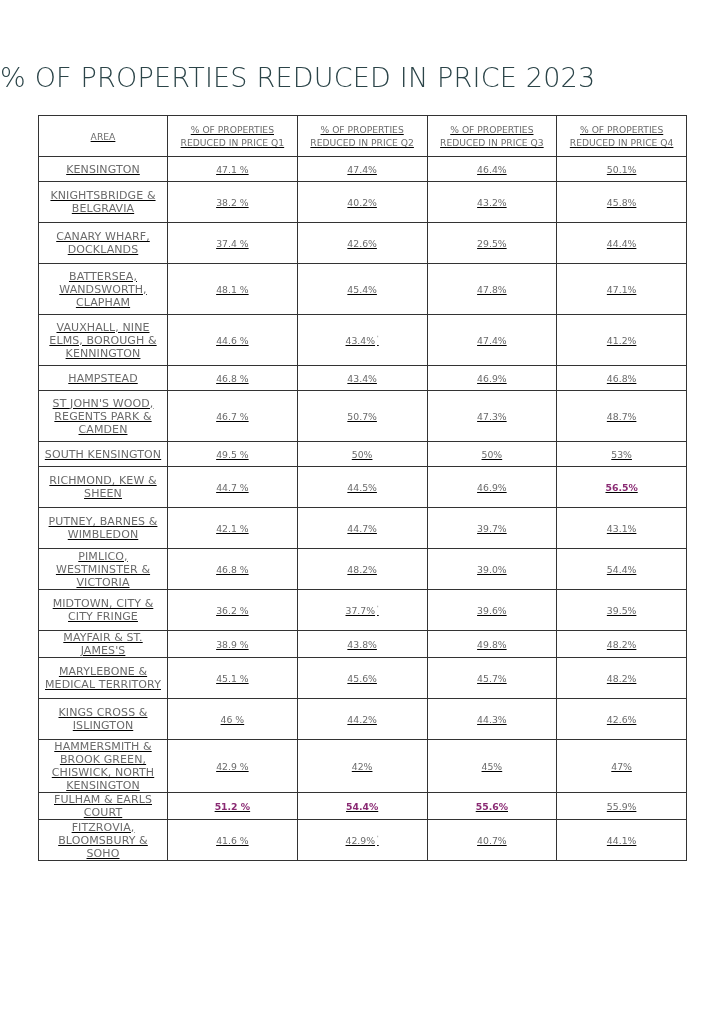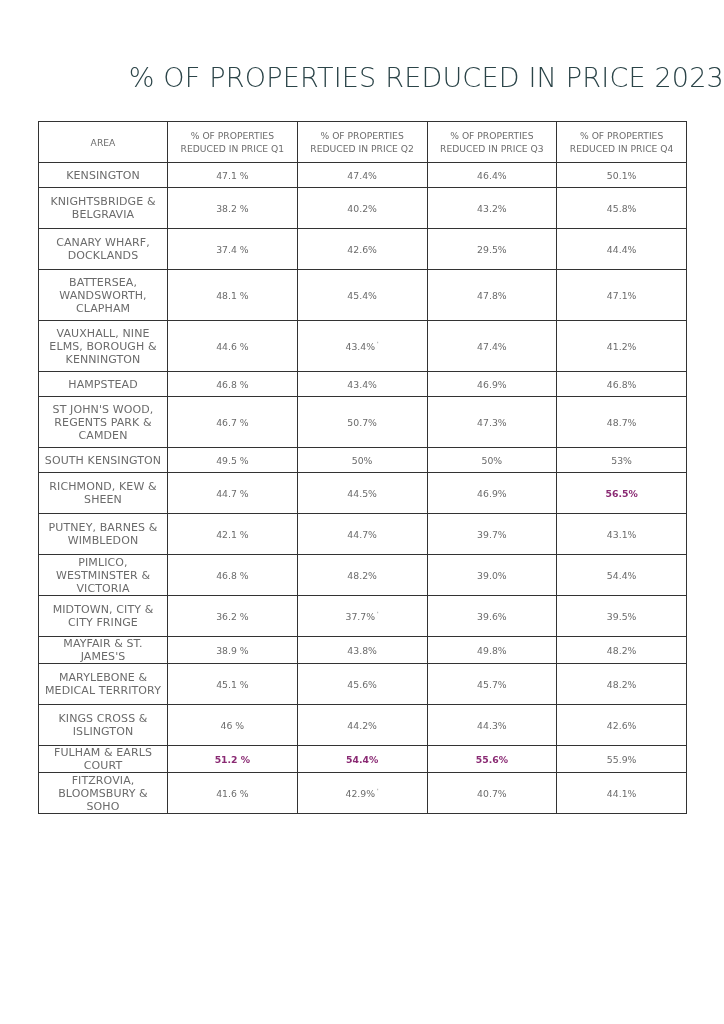--- a/index.html
+++ b/index.html
@@ -1,24 +1,24 @@
 <!DOCTYPE html>
 <html><head>
 <meta charset="utf-8">
 <style>
   html, body { margin: 0; padding: 0; background: #ffffff; }
   body { width: 724px; height: 1024px; position: relative; overflow: hidden; font-family: "Liberation Sans", sans-serif; }
   .title {
-    position: absolute; left: 0; top: 62px; width: 724px; text-align: right;
+    position: absolute; left: 0; top: 62px; width: 724px; text-align: left;
     font-family: "DejaVu Sans", sans-serif; font-weight: 300;
     font-size: 27px; letter-spacing: 0.2px; color: #2b4448;
   }
   table.grid {
-    position: absolute; left: 38px; top: 121px; width: 648px;
-    border-collapse: collapse; table-layout: fixed;
+    position: absolute; left: 38px; top: 115px; width: 648px;
+    border-collapse: collapse; table-layout: fixed; text-decoration: underline;
   }
   table.grid td, table.grid th {
     border: 1.5px solid #333333; text-align: center; vertical-align: middle;
     color: #6b6b6b; font-weight: normal; padding: 0 4px;
     font-family: "DejaVu Sans", sans-serif;
   }
   table.grid th { font-size: 9.2px; line-height: 13px; height: 40px; color: #6d6d6d; }
   table.grid td.area { font-size: 11px; line-height: 13px; letter-spacing: 0.1px; }
   table.grid td.val { font-size: 9.3px; }
   td.hl { color: #8a2a73 !important; font-weight: bold !important; }
@@ -150,20 +150,27 @@
         <td class="val"><span>45.7%</span></td>
         <td class="val"><span>48.2%</span></td>
       </tr>
       <tr class="h2">
         <td class="area">KINGS CROSS &amp; ISLINGTON</td>
         <td class="val"><span>46 %</span></td>
         <td class="val"><span>44.2%</span></td>
         <td class="val"><span>44.3%</span></td>
         <td class="val"><span>42.6%</span></td>
       </tr>
+      <tr class="h3">
+        <td class="area">HAMMERSMITH &amp; BROOK GREEN, CHISWICK, NORTH KENSINGTON</td>
+        <td class="val"><span>42.9 %</span></td>
+        <td class="val"><span>42%</span></td>
+        <td class="val"><span>45%</span></td>
+        <td class="val"><span>47%</span></td>
+      </tr>
       <tr class="h1">
         <td class="area">FULHAM &amp; EARLS COURT</td>
         <td class="val hl"><span>51.2 %</span></td>
         <td class="val hl"><span>54.4%</span></td>
         <td class="val hl"><span>55.6%</span></td>
         <td class="val"><span>55.9%</span></td>
       </tr>
       <tr class="h2">
         <td class="area">FITZROVIA, BLOOMSBURY &amp; SOHO</td>
         <td class="val"><span>41.6 %</span></td>

